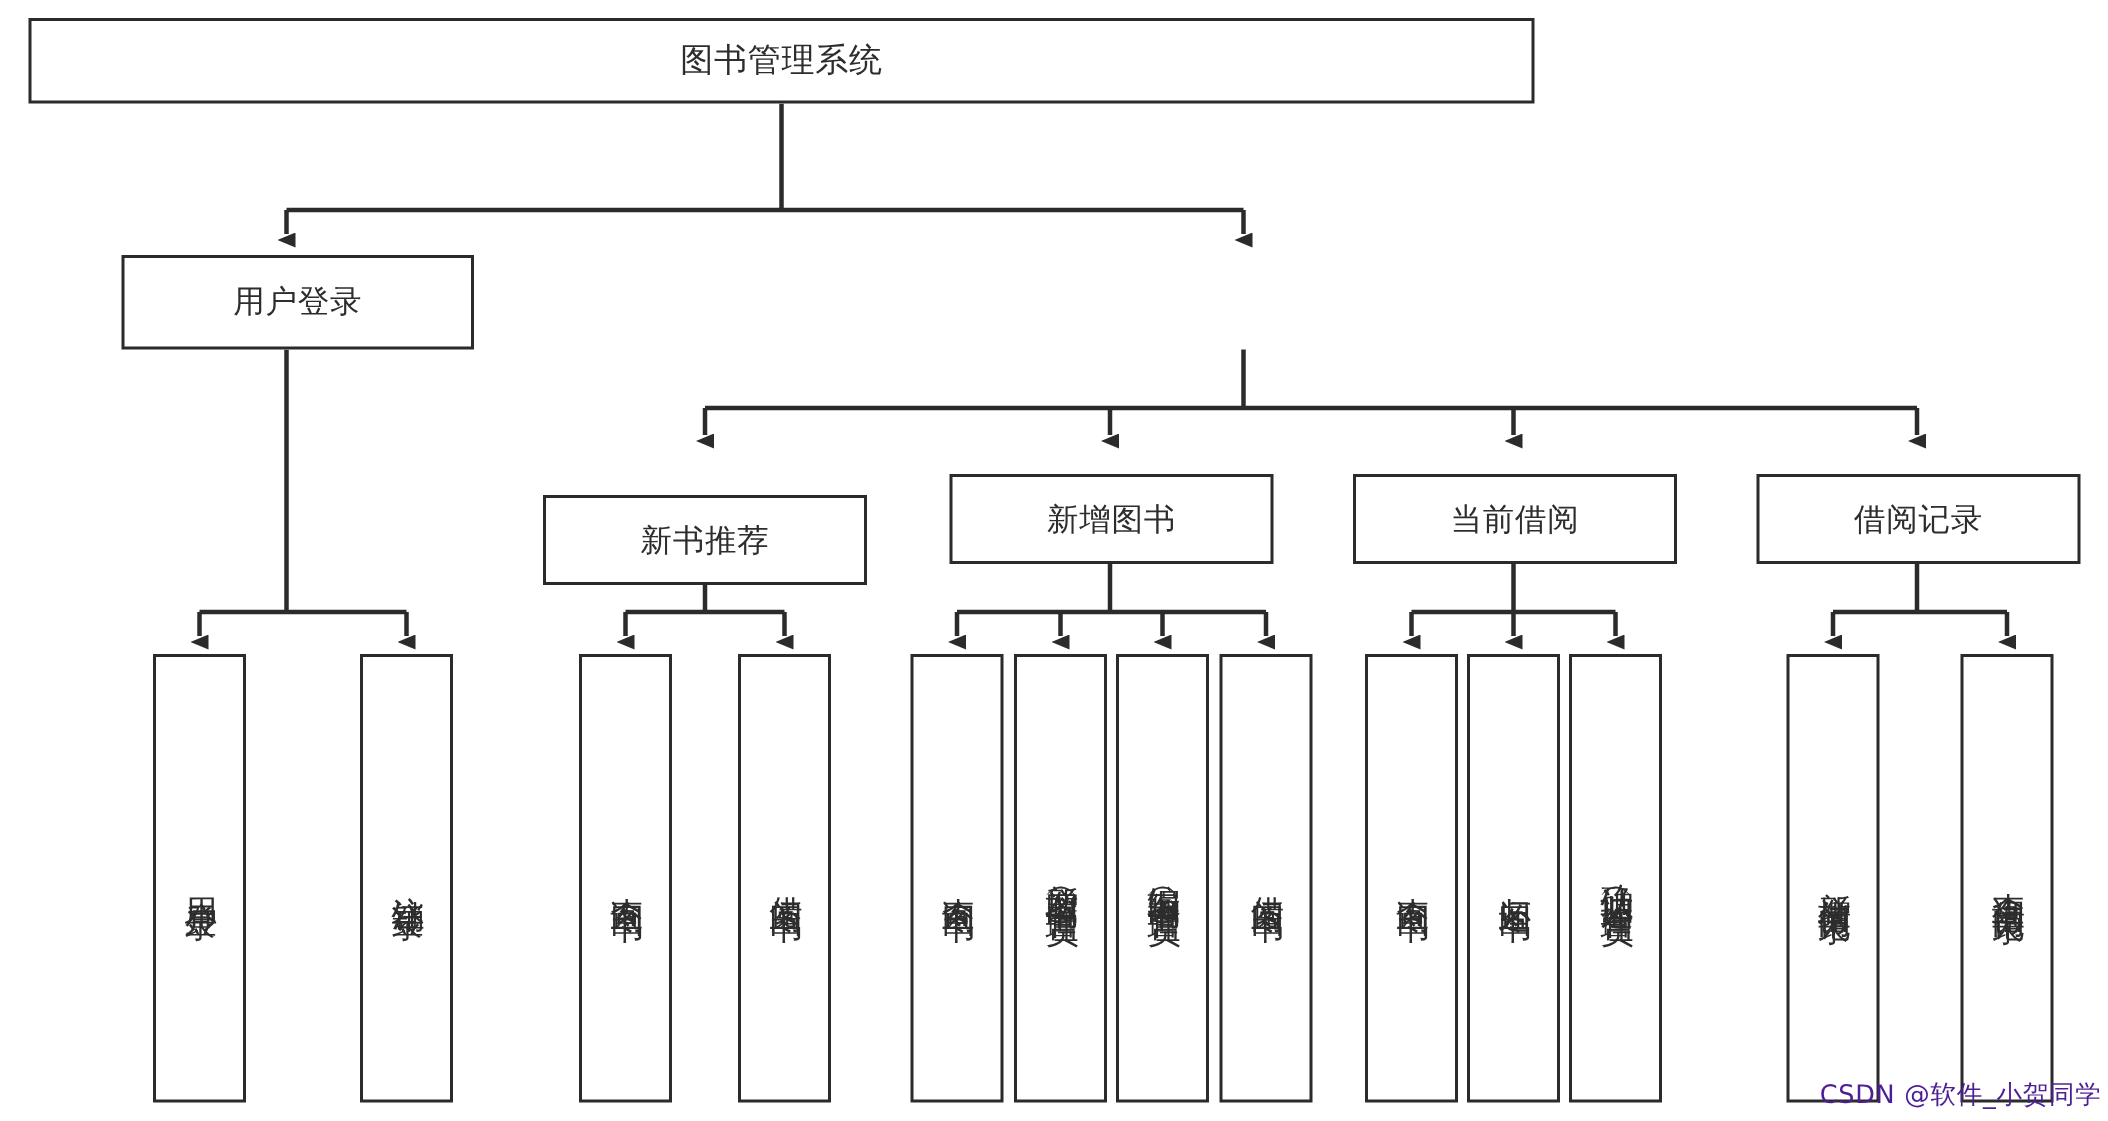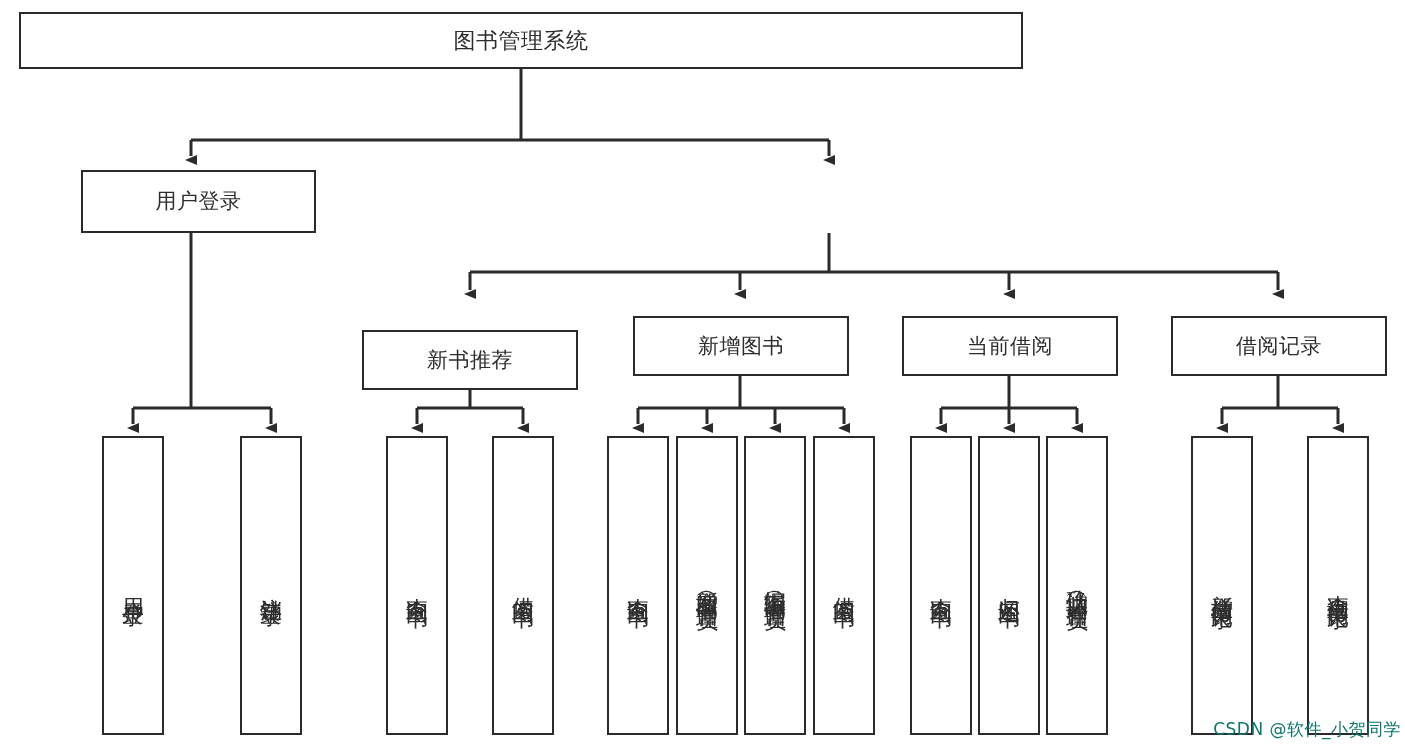--- a/index.html
+++ b/index.html
@@ -64,21 +64,21 @@
     font-size: 22px;
     letter-spacing: 3px;
     line-height: 1;
     max-height: 100%;
   }
   .watermark {
     position: absolute;
     right: 4px;
     bottom: 6px;
     font-size: 17px;
-    color: #0f766e;
+    color: #4c1d95;
     font-family: "DejaVu Sans", "Liberation Sans", sans-serif;
     letter-spacing: 0.5px;
     white-space: pre;
     pointer-events: none;
   }
 </style>
 </head>
 <body>
 
 <div id="diagram-root">

